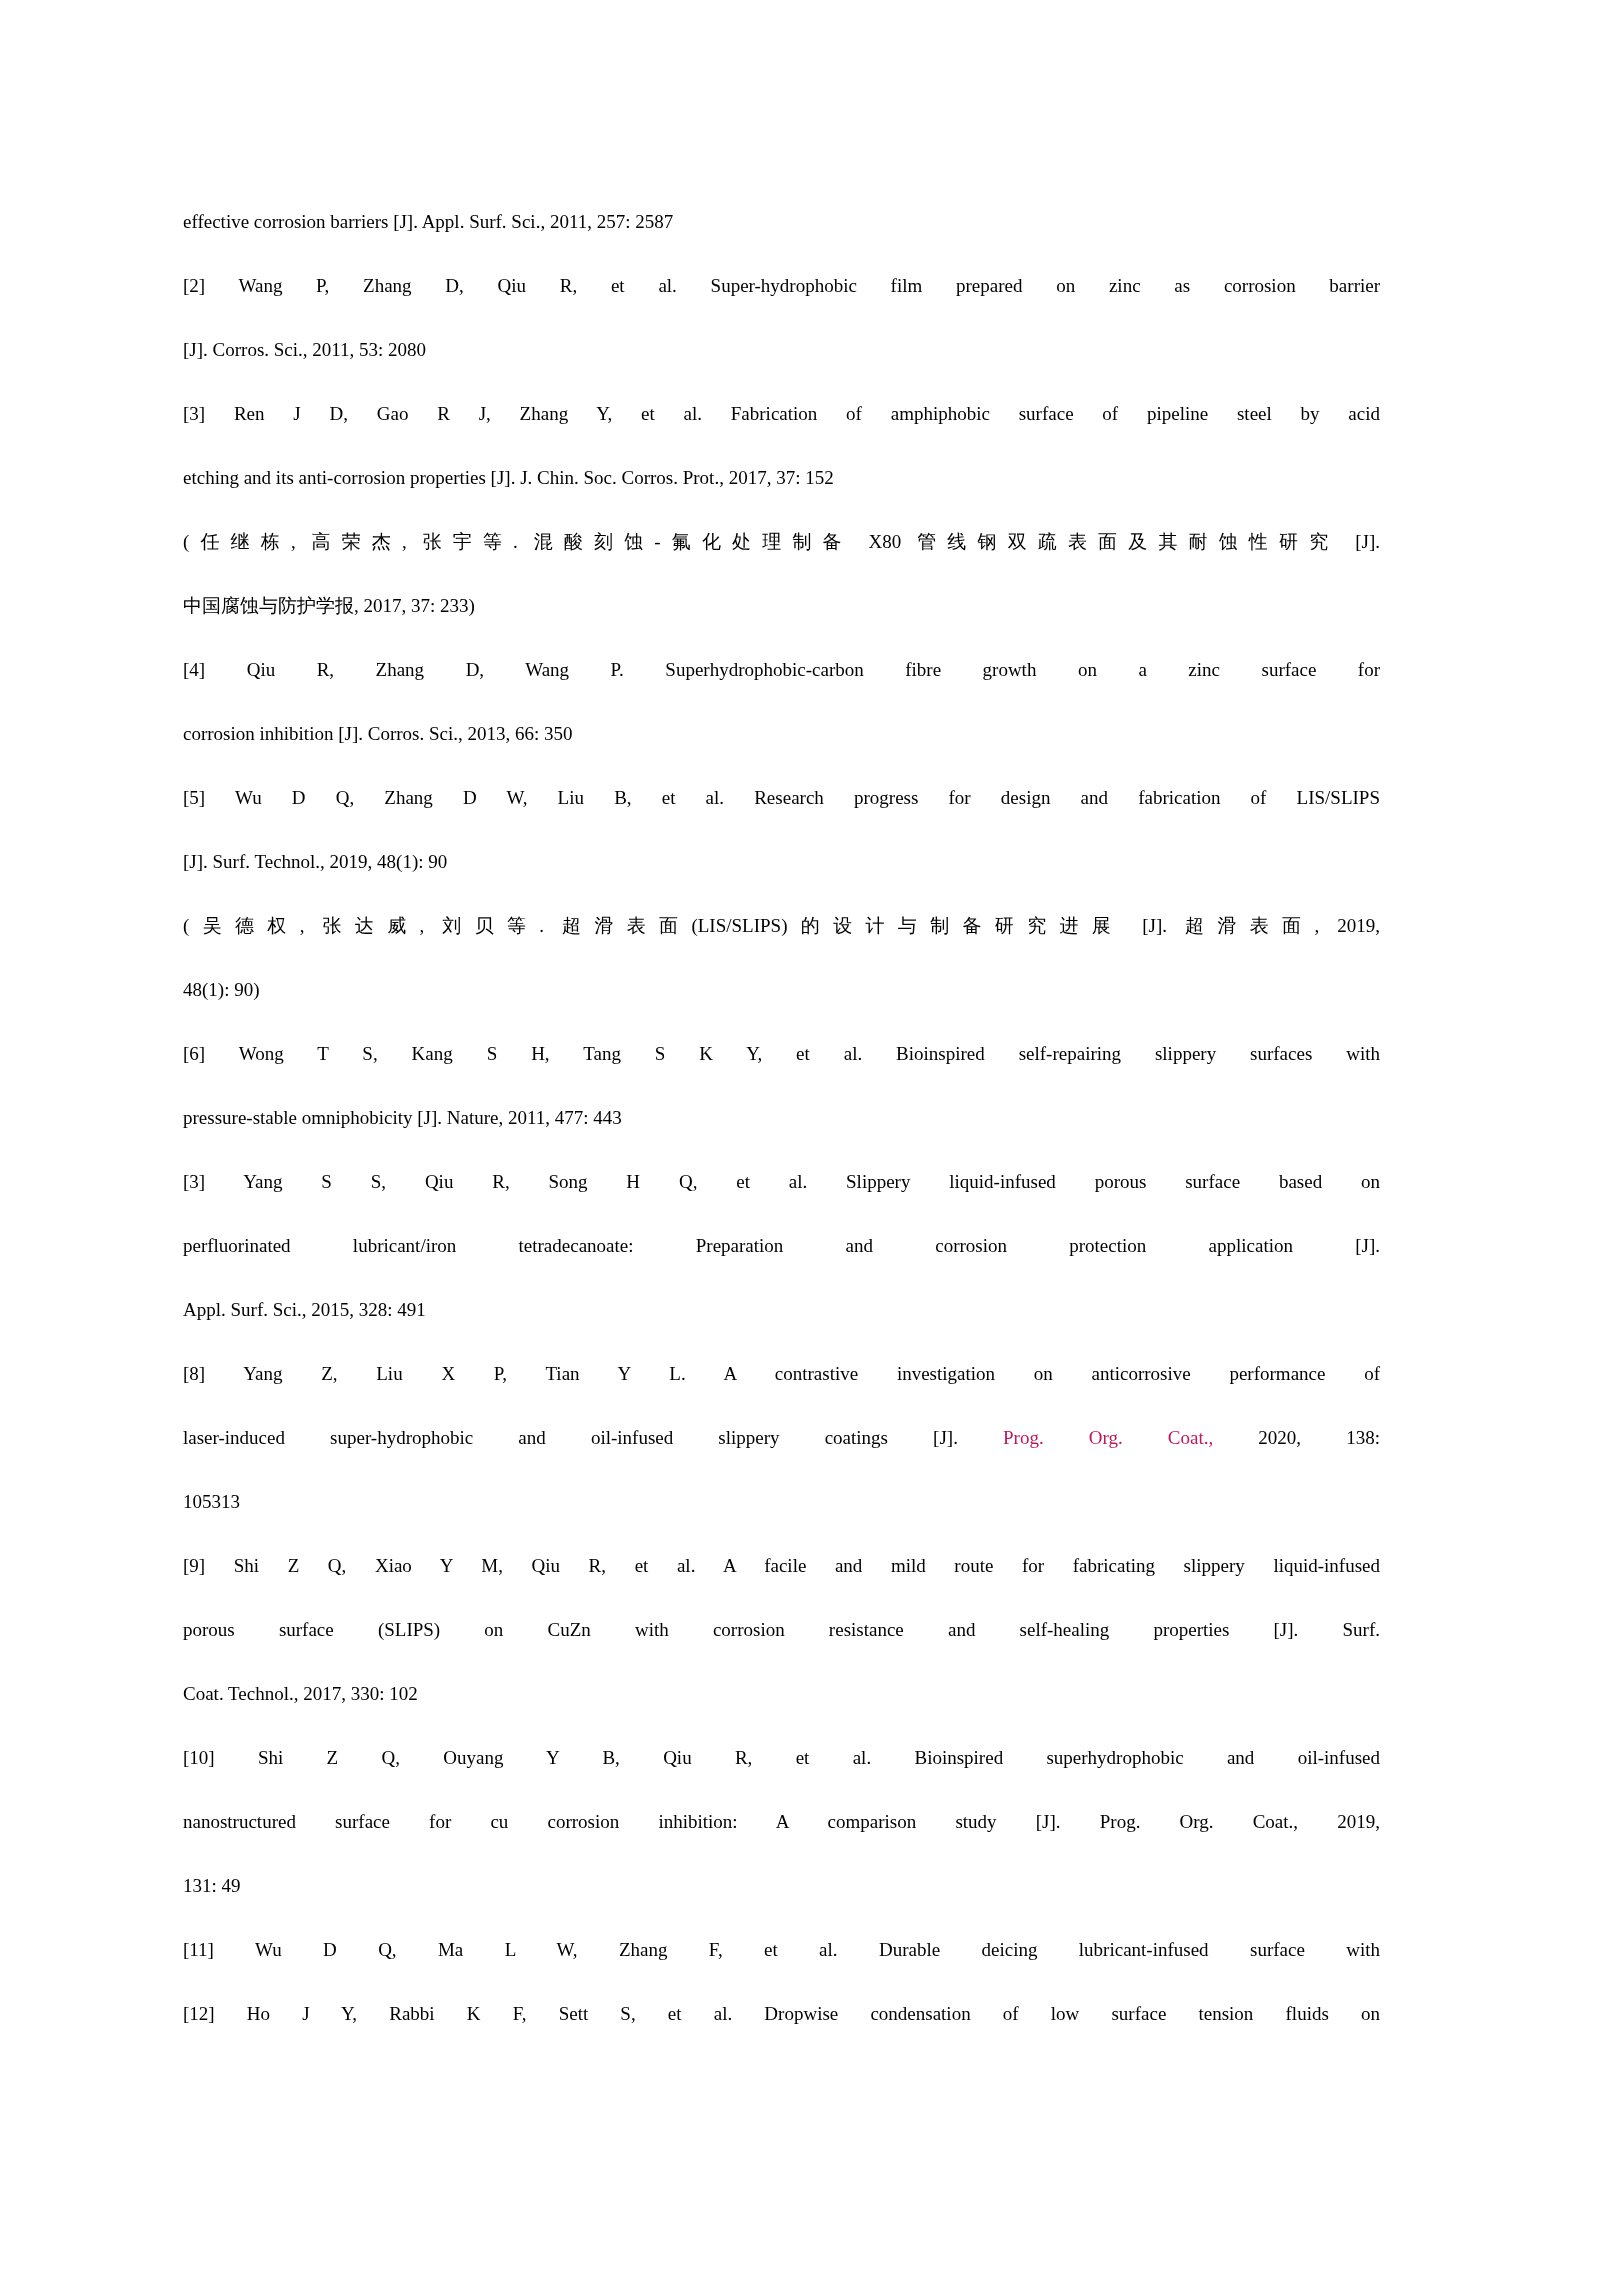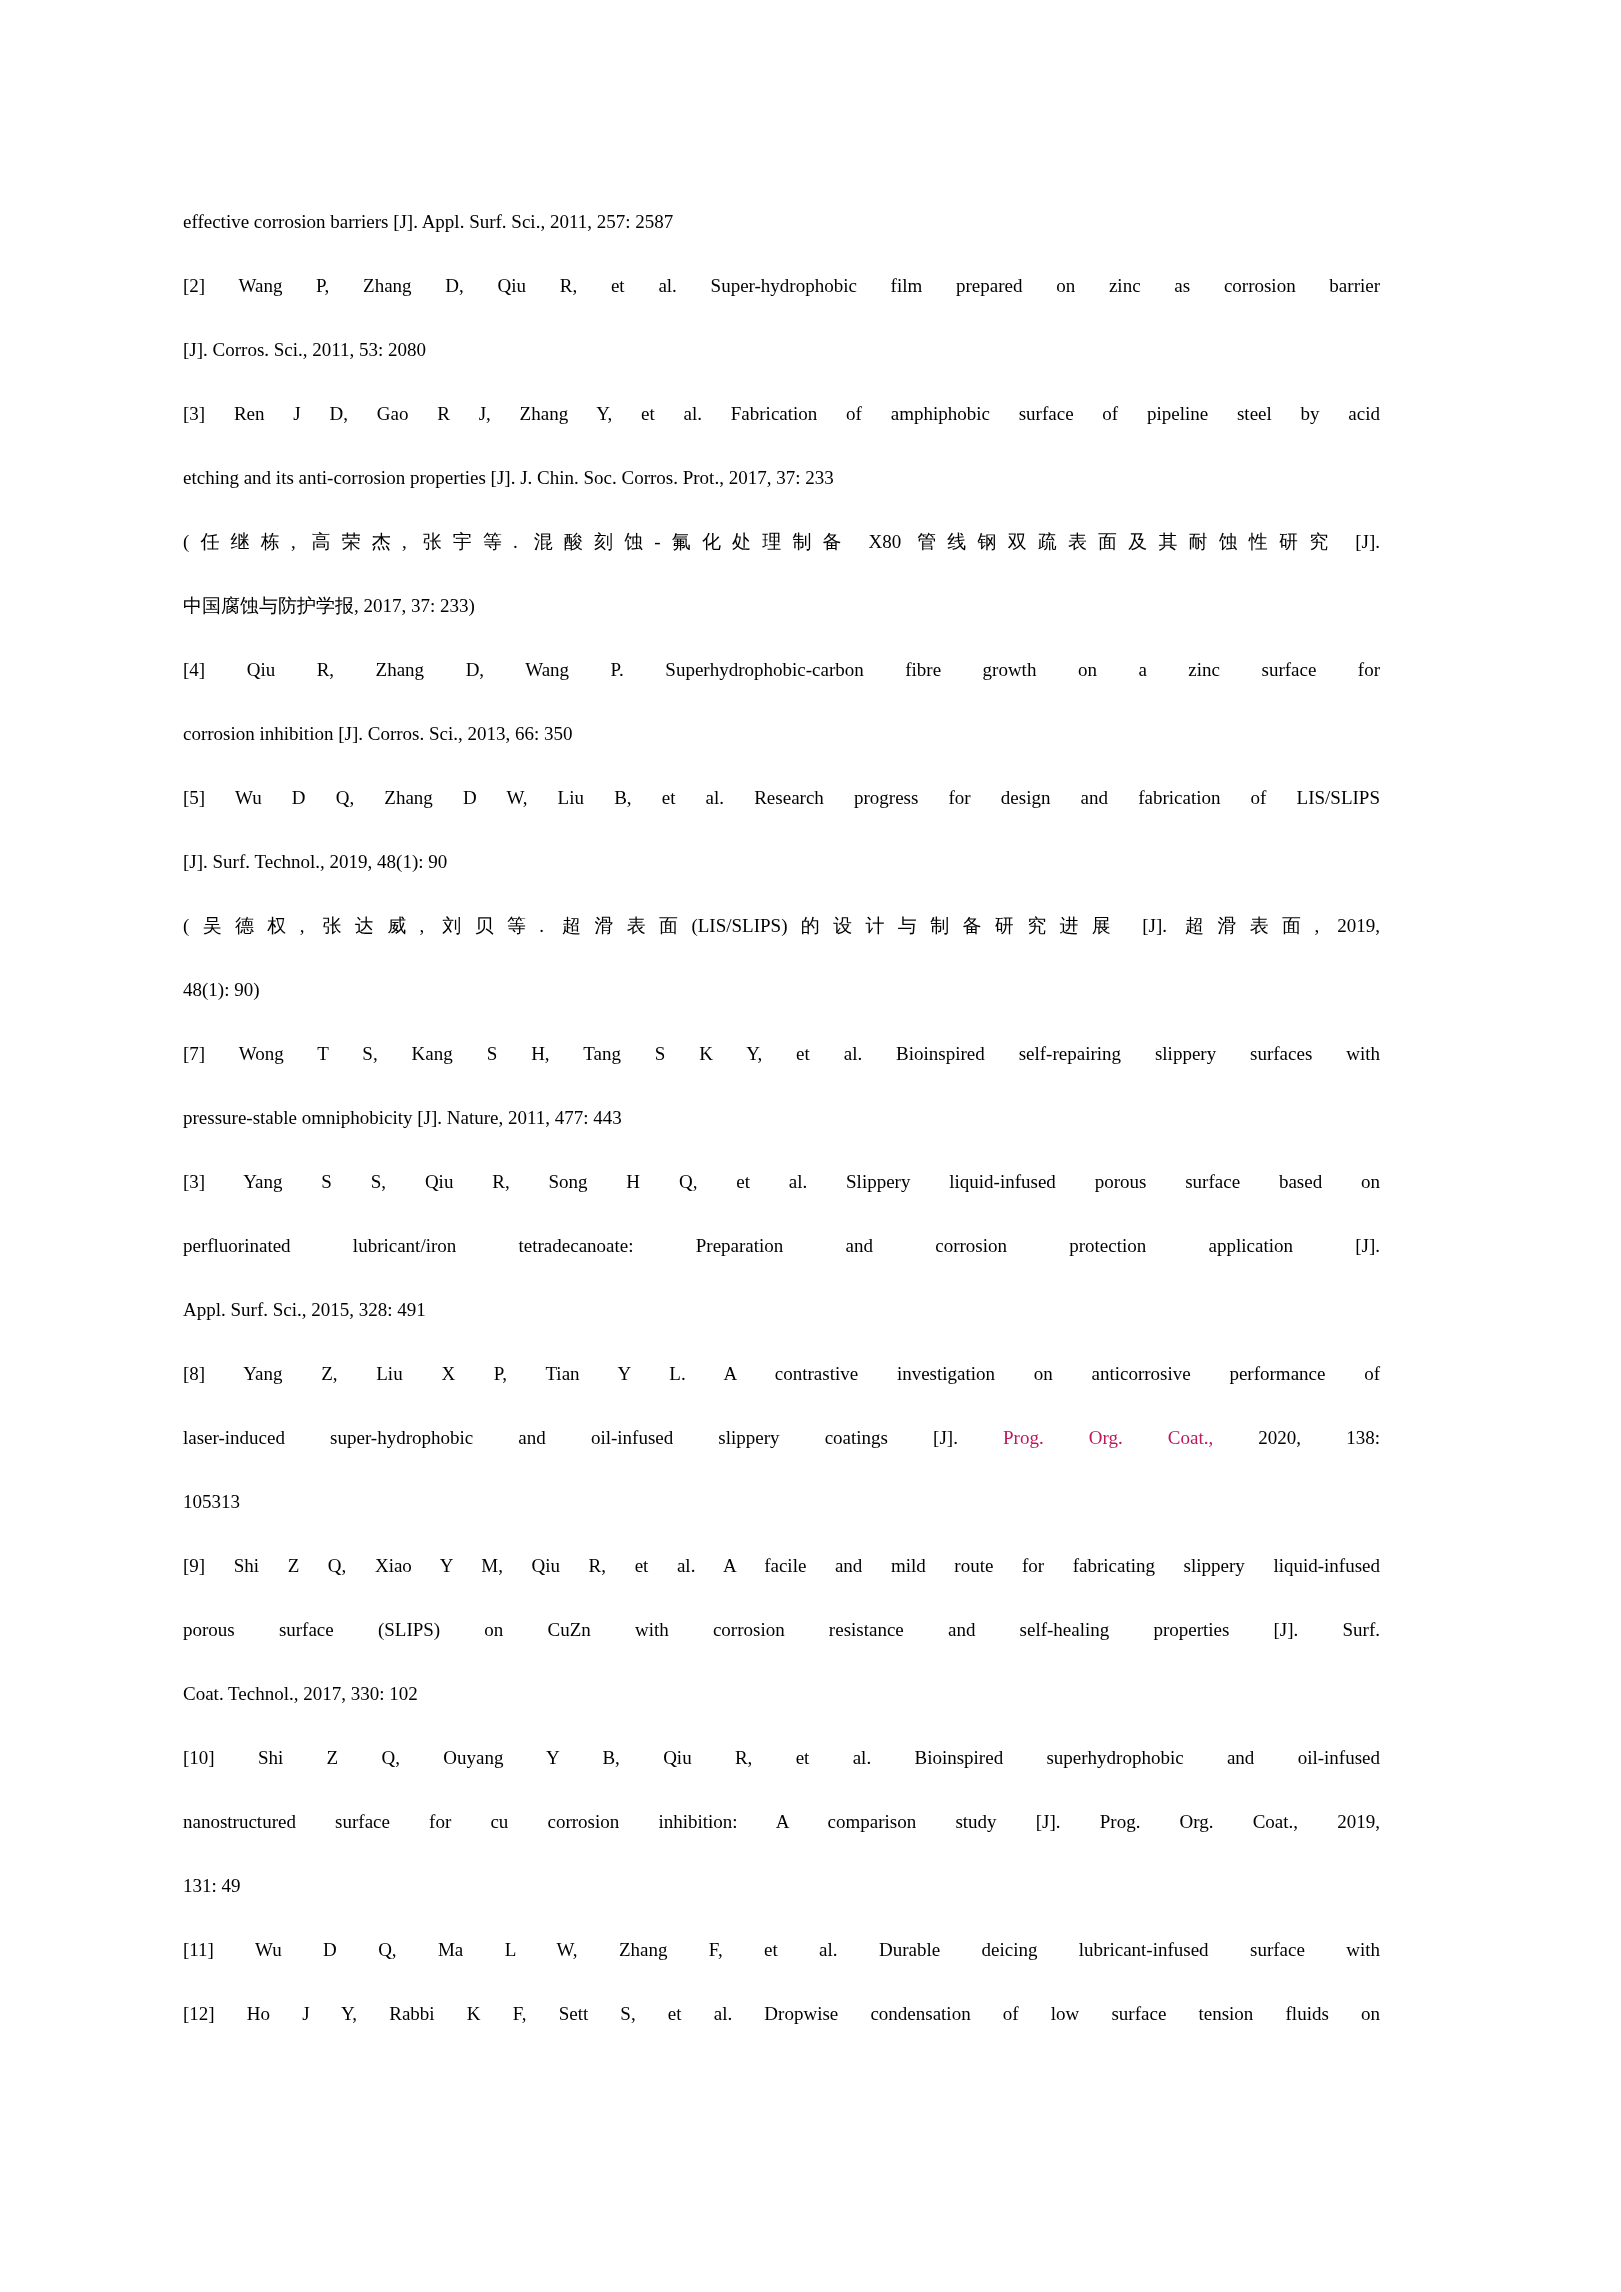--- a/index.html
+++ b/index.html
@@ -38,30 +38,30 @@
 </style>
 </head>
 <body>
 
 <div class="page">
   <div class="doc-body">
       <div class="line"><span>effective corrosion barriers [J]. Appl. Surf. Sci., 2011, 257: 2587</span></div>
       <div class="line just"><span>[2] Wang P, Zhang D, Qiu R, et al. Super-hydrophobic film prepared on zinc as corrosion barrier</span></div>
       <div class="line"><span>[J]. Corros. Sci., 2011, 53: 2080</span></div>
       <div class="line just"><span>[3] Ren J D, Gao R J, Zhang Y, et al. Fabrication of amphiphobic surface of pipeline steel by acid</span></div>
-      <div class="line"><span>etching and its anti-corrosion properties [J]. J. Chin. Soc. Corros. Prot., 2017, 37: 233</span></div>
+      <div class="line"><span>etching and its anti-corrosion properties [J]. J. Chin. Soc. Corros. Prot., 2017, 37: 152</span></div>
       <div class="line just"><span>(任继栋, 高荣杰, 张宇等. 混酸刻蚀-氟化处理制备 X80 管线钢双疏表面及其耐蚀性研究 [J].</span></div>
       <div class="line"><span>中国腐蚀与防护学报, 2017, 37: 233)</span></div>
       <div class="line just"><span>[4] Qiu R, Zhang D, Wang P. Superhydrophobic-carbon fibre growth on a zinc surface for</span></div>
       <div class="line"><span>corrosion inhibition [J]. Corros. Sci., 2013, 66: 350</span></div>
       <div class="line just"><span>[5] Wu D Q, Zhang D W, Liu B, et al. Research progress for design and fabrication of LIS/SLIPS</span></div>
       <div class="line"><span>[J]. Surf. Technol., 2019, 48(1): 90</span></div>
       <div class="line just"><span>(吴德权, 张达威, 刘贝等. 超滑表面(LIS/SLIPS)的设计与制备研究进展 [J]. 超滑表面, 2019,</span></div>
       <div class="line"><span>48(1): 90)</span></div>
-      <div class="line just"><span>[7] Wong T S, Kang S H, Tang S K Y, et al. Bioinspired self-repairing slippery surfaces with</span></div>
+      <div class="line just"><span>[6] Wong T S, Kang S H, Tang S K Y, et al. Bioinspired self-repairing slippery surfaces with</span></div>
       <div class="line"><span>pressure-stable omniphobicity [J]. Nature, 2011, 477: 443</span></div>
       <div class="line just"><span>[3] Yang S S, Qiu R, Song H Q, et al. Slippery liquid-infused porous surface based on</span></div>
       <div class="line just"><span>perfluorinated lubricant/iron tetradecanoate: Preparation and corrosion protection application [J].</span></div>
       <div class="line"><span>Appl. Surf. Sci., 2015, 328: 491</span></div>
       <div class="line just"><span>[8] Yang Z, Liu X P, Tian Y L. A contrastive investigation on anticorrosive performance of</span></div>
       <div class="line just"><span>laser-induced super-hydrophobic and oil-infused slippery coatings [J]. </span><span style="color: #be185d;">Prog. Org. Coat.,</span><span> 2020, 138:</span></div>
       <div class="line"><span>105313</span></div>
       <div class="line just"><span>[9] Shi Z Q, Xiao Y M, Qiu R, et al. A facile and mild route for fabricating slippery liquid-infused</span></div>
       <div class="line just"><span>porous surface (SLIPS) on CuZn with corrosion resistance and self-healing properties [J]. Surf.</span></div>
       <div class="line"><span>Coat. Technol., 2017, 330: 102</span></div>

